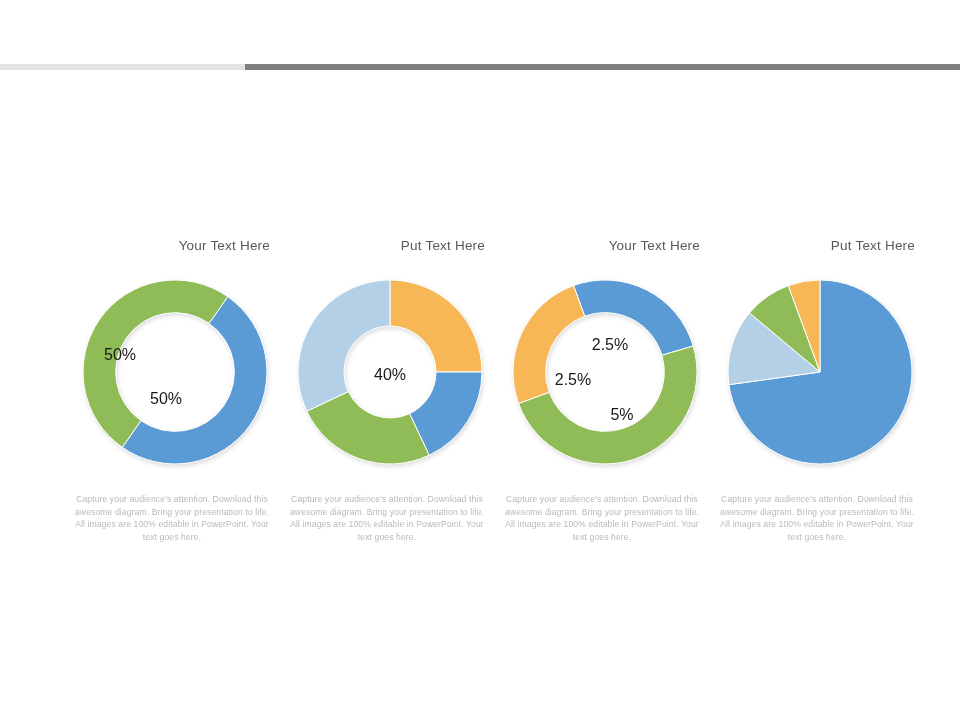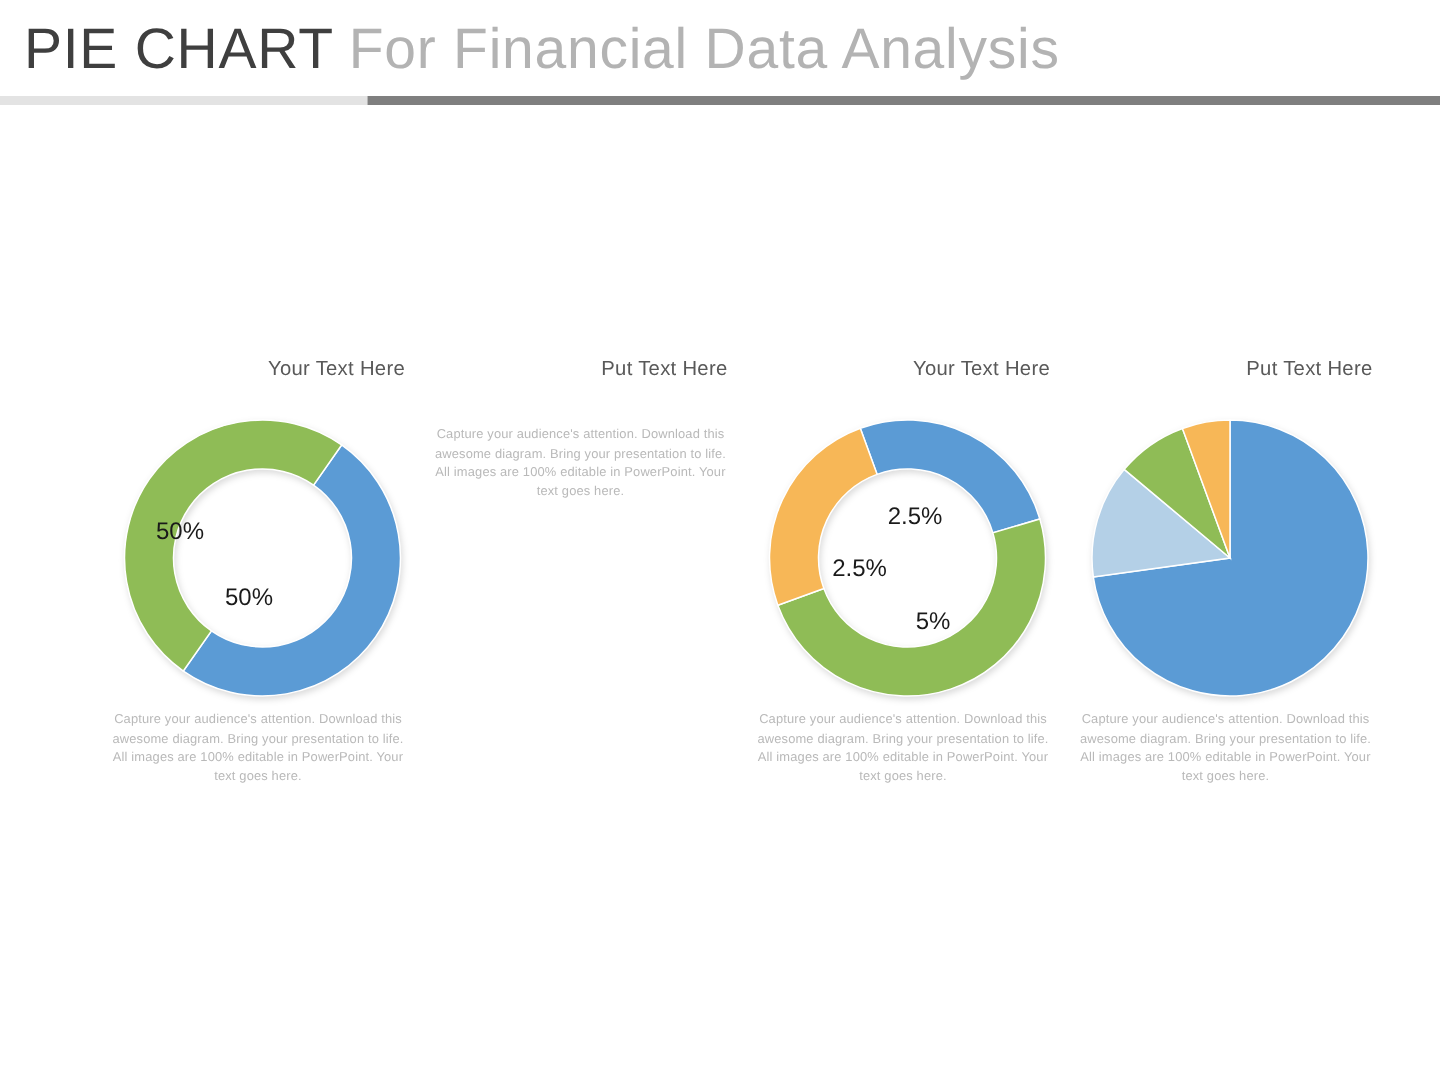--- a/index.html
+++ b/index.html
@@ -109,36 +109,33 @@
   }
   .pct {
     position: absolute;
     font-size: 16px;
     color: #1a1a1a;
     font-family: "Liberation Sans", sans-serif;
     white-space: nowrap;
     transform: translate(-50%, -50%);
   }
   .caption {
-    margin-top: 6px;
+    margin-top: 26px;
     width: 196px;
     font-size: 8.6px;
     line-height: 12.6px;
     color: #b9b9b9;
     text-align: center;
     letter-spacing: 0.1px;
   }
 </style>
 </head>
 <body>
 
 <div id="header">
-  <div id="title-block">
-    <span class="title-main">PIE CHART</span><span class="title-sub">For Financial Data Analysis</span>
-  </div>
   <div id="divider">
     <div id="divider-left"></div>
     <div id="divider-right"></div>
   </div>
 </div>
 
 <div id="charts">
     <div class="chart-col c0">
       <div class="chart-heading">Your Text Here</div>
       <div class="chart-wrap">
@@ -148,20 +145,31 @@
         </svg>
         <div class="pct-layer">
           <div class="pct" style="left: 40px; top: 78px;">50%</div>
           <div class="pct" style="left: 86px; top: 122px;">50%</div>
         </div>
       </div>
       <div class="caption">Capture your audience's attention. Download this awesome diagram. Bring your presentation to life. All images are 100% editable in PowerPoint. Your text goes here.</div>
     </div>
     <div class="chart-col c1">
       <div class="chart-heading">Put Text Here</div>
+      <div class="chart-wrap">
+        <svg viewBox="0 0 190 190">
+          <path d="M 95 3 A 92 92 0 0 1 187 95 L 141 95 A 46 46 0 0 0 95 49 Z" fill="#F7B757" stroke="#ffffff" stroke-width="1"></path>
+          <path d="M 187 95 A 92 92 0 0 1 134.17169482398666 178.2440888268738 L 114.58584741199333 136.6220444134369 A 46 46 0 0 0 141 95 Z" fill="#5B9BD5" stroke="#ffffff" stroke-width="1"></path>
+          <path d="M 134.17169482398666 178.2440888268738 A 92 92 0 0 1 11.755911173126194 134.17169482398668 L 53.3779555865631 114.58584741199334 A 46 46 0 0 0 114.58584741199333 136.6220444134369 Z" fill="#8FBC56" stroke="#ffffff" stroke-width="1"></path>
+          <path d="M 11.755911173126194 134.17169482398668 A 92 92 0 0 1 94.99999999999999 3 L 94.99999999999999 49 A 46 46 0 0 0 53.3779555865631 114.58584741199334 Z" fill="#B4D0E7" stroke="#ffffff" stroke-width="1"></path>
+        </svg>
+        <div class="pct-layer">
+          <div class="pct" style="left: 95px; top: 98px;">40%</div>
+        </div>
+      </div>
       <div class="caption">Capture your audience's attention. Download this awesome diagram. Bring your presentation to life. All images are 100% editable in PowerPoint. Your text goes here.</div>
     </div>
     <div class="chart-col c2">
       <div class="chart-heading">Your Text Here</div>
       <div class="chart-wrap">
         <svg viewBox="0 0 190 190">
           <path d="M 63.53414681403848 8.548278887696426 A 92 92 0 0 1 183.2568856576853 69.02458597045538 L 151.925691249207 78.24585795094372 A 59.34 59.34 0 0 0 74.70452469505481 39.23863988256419 Z" fill="#5B9BD5" stroke="#ffffff" stroke-width="1"></path>
           <path d="M 183.2568856576853 69.02458597045538 A 92 92 0 0 1 8.54827888769644 126.46585318596154 L 39.2386398825642 115.2954753049452 A 59.34 59.34 0 0 0 151.925691249207 78.24585795094372 Z" fill="#8FBC56" stroke="#ffffff" stroke-width="1"></path>
           <path d="M 8.54827888769644 126.46585318596154 A 92 92 0 0 1 63.53414681403842 8.54827888769644 L 74.70452469505477 39.2386398825642 A 59.34 59.34 0 0 0 39.2386398825642 115.2954753049452 Z" fill="#F7B757" stroke="#ffffff" stroke-width="1"></path>
         </svg>

